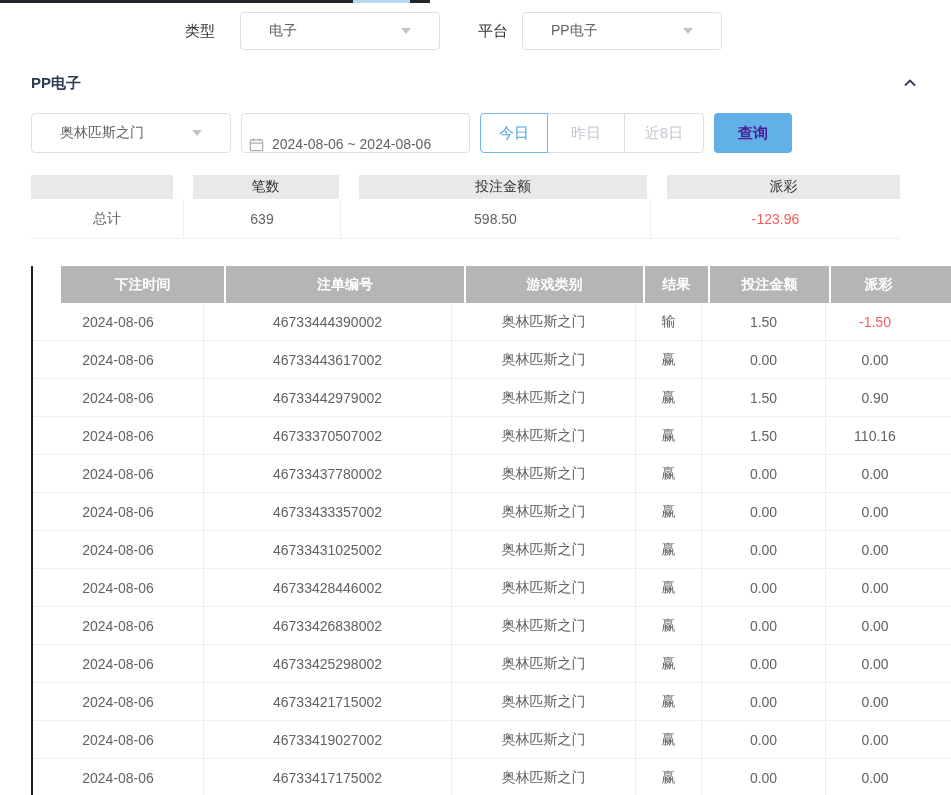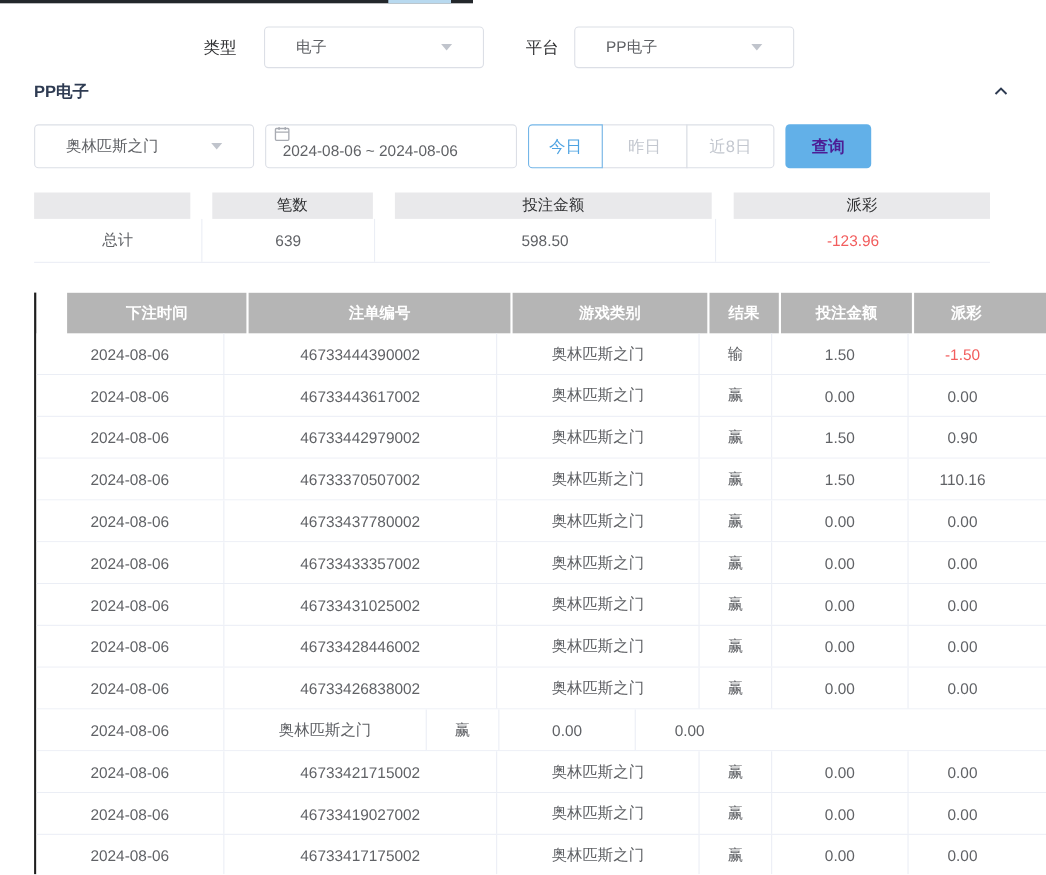--- a/index.html
+++ b/index.html
@@ -5,42 +5,42 @@
   * { box-sizing: border-box; }
   html,body { margin:0; padding:0; background:#fff; }
   body { font-family:"Liberation Sans","DejaVu Sans",sans-serif; }
   .screen { position:relative; width:951px; height:795px; background:#fff; overflow:hidden; }
 
   
   .top-bar { position:absolute; left:0; top:0; width:430px; height:3px; background:#23272b; }
   .top-bar-highlight { position:absolute; left:353px; top:0; width:57px; height:3px; background:#b8d9ef; }
 
   
-  .filter-row-1 { position:absolute; left:0; top:24px; width:951px; height:38px; display:flex; align-items:center; }
+  .filter-row-1 { position:absolute; left:0; top:12px; width:951px; height:38px; display:flex; align-items:center; }
   .flabel { font-size:15px; color:#303133; }
   .flabel.type { margin-left:185px; }
   .flabel.platform { margin-left:38px; }
   .select-box { height:38px; width:200px; margin-left:25px; border:1px solid #dcdfe6; border-radius:4px;
                 background:#fff; display:flex; align-items:center; justify-content:space-between;
                 padding:0 28px; color:#606266; font-size:14px; cursor:pointer; }
   .select-box.platform { margin-left:14px; }
   .caret-down { width:0; height:0; border-left:5px solid transparent; border-right:5px solid transparent;
                 border-top:6px solid #c0c4cc; }
 
   
   .section-header { position:absolute; left:31px; top:70px; width:889px; height:26px;
                     display:flex; align-items:center; justify-content:space-between; }
   .section-title { font-size:15px; font-weight:bold; color:#2e3b52; }
   .collapse-btn { width:20px; height:20px; display:flex; align-items:center; justify-content:center; cursor:pointer; }
 
   
   .query-bar { position:absolute; left:31px; top:113px; width:900px; height:40px; display:flex; align-items:stretch; }
   .game-select { width:200px; height:40px; margin-left:0; }
   .date-box { width:229px; height:40px; margin-left:10px; border:1px solid #dcdfe6; border-radius:4px;
-              display:flex; align-items:flex-start; padding:0 7px; cursor:pointer;flex-direction:column; }
+              display:flex; align-items:flex-end; padding:0 7px; cursor:pointer; }
   .date-box .date-text { margin-left:8px; font-size:14px; color:#606266; white-space:nowrap; }
   .btn-group { display:flex; margin-left:10px; }
   .qbtn { width:68px; height:40px; background:#fff; border:1px solid #dcdfe6; font-size:15px; color:#c3c7cf;
           display:flex; align-items:center; justify-content:center; cursor:pointer; }
   .qbtn + .qbtn { margin-left:-1px; }
   .qbtn:first-child { border-radius:4px 0 0 4px; }
   .qbtn:last-child { border-radius:0 4px 4px 0; width:80px; }
   .qbtn.mid { width:78px; }
   .qbtn.active { border-color:#74b6e8; color:#4ea3e2; position:relative; z-index:1; }
   .search-btn { width:78px; height:40px; margin-left:10px; background:#62b0e8; border:none; border-radius:4px;
@@ -225,20 +225,21 @@
         <div class="trow">
           <div class="tcell col-time">2024-08-06</div>
           <div class="tcell col-order">46733426838002</div>
           <div class="tcell col-game">奥林匹斯之门</div>
           <div class="tcell col-result">赢</div>
           <div class="tcell col-bet">0.00</div>
           <div class="tcell col-payout">0.00</div>
         </div>
         <div class="trow">
           <div class="tcell col-time">2024-08-06</div>
+          <div class="tcell col-order">46733425298002</div>
           <div class="tcell col-game">奥林匹斯之门</div>
           <div class="tcell col-result">赢</div>
           <div class="tcell col-bet">0.00</div>
           <div class="tcell col-payout">0.00</div>
         </div>
         <div class="trow">
           <div class="tcell col-time">2024-08-06</div>
           <div class="tcell col-order">46733421715002</div>
           <div class="tcell col-game">奥林匹斯之门</div>
           <div class="tcell col-result">赢</div>

